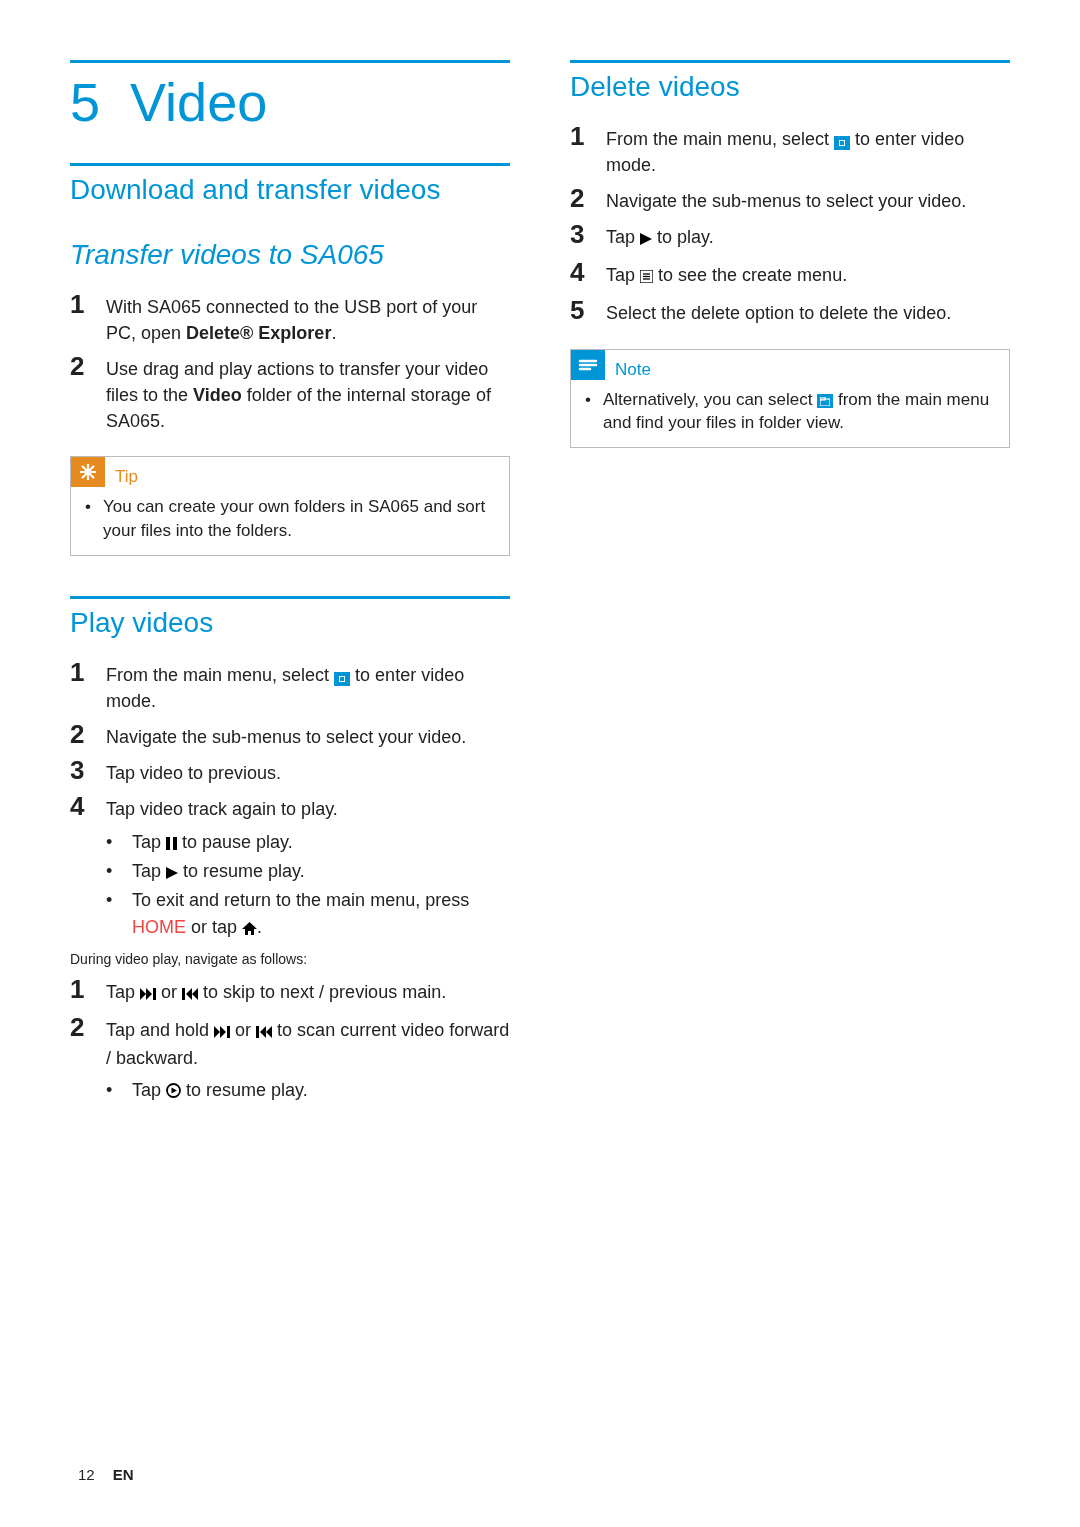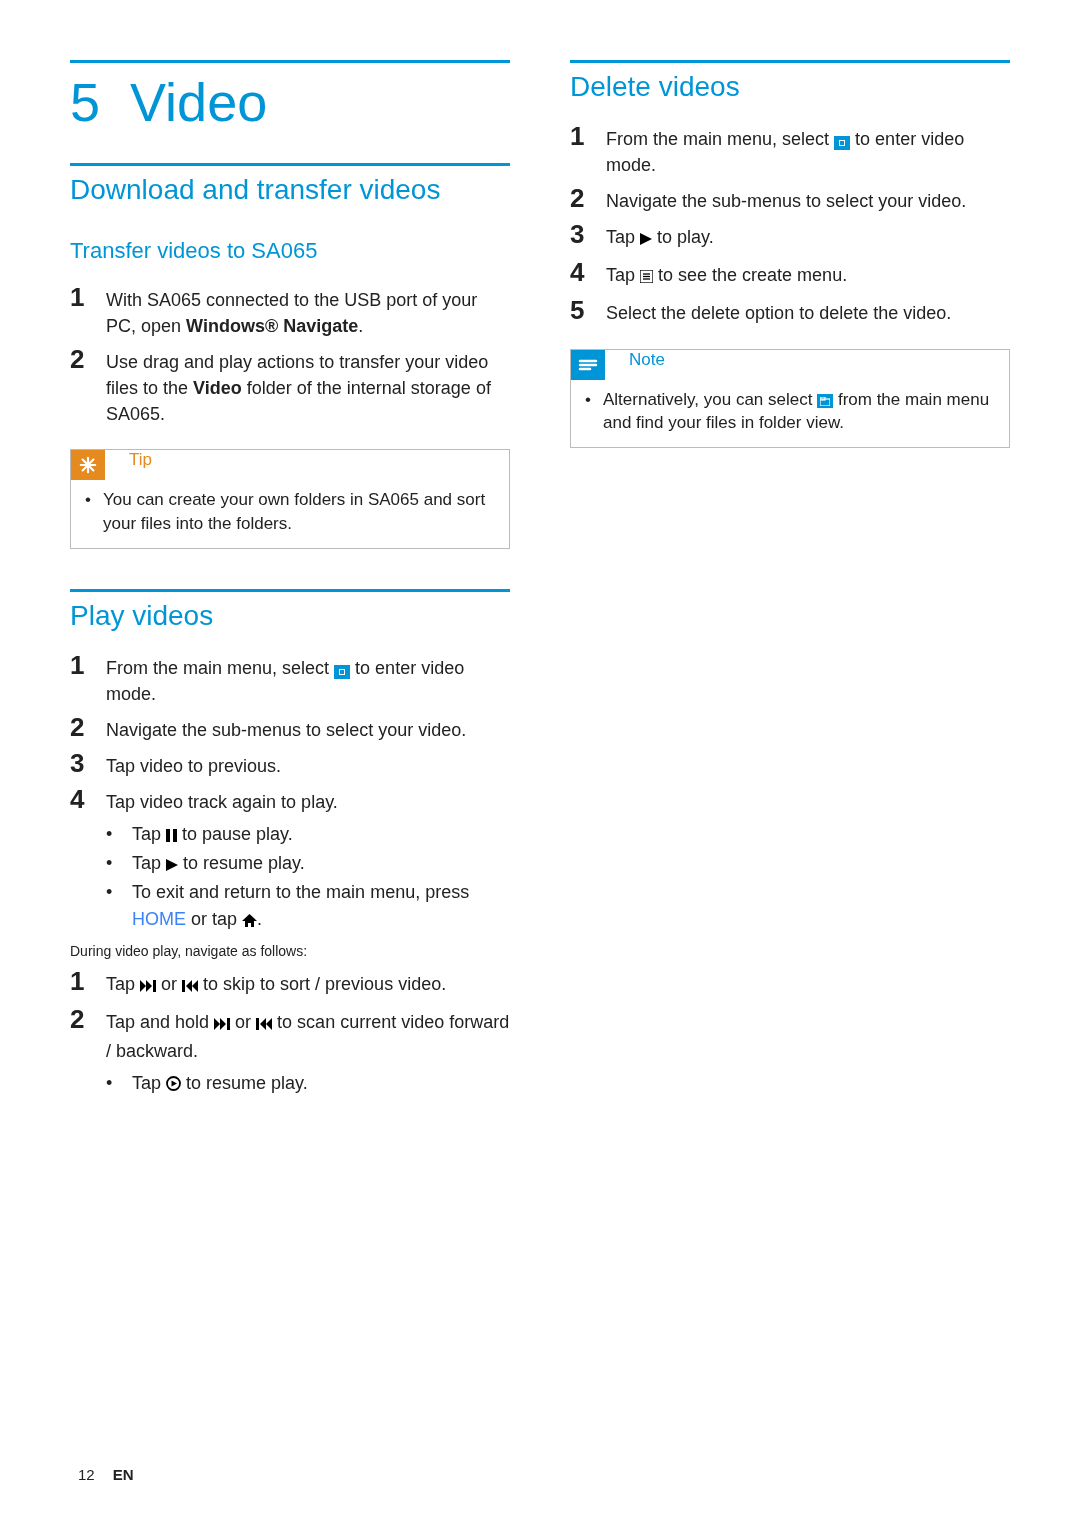--- a/index.html
+++ b/index.html
@@ -38,26 +38,27 @@
     margin-bottom: 6px;
   }
   h2 {
     font-size: 28px;
     font-weight: 400;
     color: #0095d6;
     margin-bottom: 18px;
     line-height: 1.25;
   }
   h3 {
-    font-size: 22px;
+    font-size: 28px;
     font-weight: 400;
     color: #0095d6;
     margin-top: 30px;
     margin-bottom: 18px;
     line-height: 1.25;
+    font-style: italic;
   }
   .num-list {
     list-style: none;
     padding: 0;
   }
   .num-item {
     display: flex;
     align-items: baseline;
     margin-bottom: 6px;
   }
@@ -81,35 +82,35 @@
   .sub-bullets li {
     display: flex;
     font-size: 18px;
     line-height: 1.5;
   }
   .sub-bullets .dot {
     width: 26px;
     flex-shrink: 0;
   }
   .bold { font-weight: 700; }
-  .orange { color: #3b82f6; }
+  .orange { color: #ef4444; }
   .para {
     font-size: 14px;
     line-height: 1.45;
     margin: 6px 0;
   }
   .callout {
     border: 1px solid #bbb;
     margin-top: 22px;
     margin-bottom: 10px;
   }
   .callout-head {
     display: flex;
-    align-items: flex-start;
-    gap: 24px;
+    align-items: flex-end;
+    gap: 10px;
     padding: 0;
   }
   .callout-badge {
     width: 34px;
     height: 30px;
     display: flex;
     align-items: center;
     justify-content: center;
   }
   .badge-tip { background: #e58a1e; }
@@ -172,21 +173,21 @@
     </div>
 
     <div class="h2-rule"></div>
     <h2>Download and transfer videos</h2>
 
     <h3>Transfer videos to SA065</h3>
 
     <ol class="num-list">
       <li class="num-item">
         <span class="num">1</span>
-        <span class="num-body"><span>With SA065 connected to the USB port of your PC, open </span><span class="bold">Windows® Navigate</span><span>.</span></span>
+        <span class="num-body"><span>With SA065 connected to the USB port of your PC, open </span><span class="bold">Delete® Explorer</span><span>.</span></span>
       </li>
       <li class="num-item">
         <span class="num">2</span>
         <span class="num-body"><span>Use drag and play actions to transfer your video files to the </span><span class="bold">Video</span><span> folder of the internal storage of SA065.</span></span>
       </li>
     </ol>
 
     <div class="callout">
       <div class="callout-head">
         <span class="callout-badge badge-tip">
@@ -262,21 +263,21 @@
       <li class="num-item">
         <span class="num">1</span>
         <span class="num-body"><span>Tap </span><span class="inline-icon"><svg width="16" height="12">
                 <polygon points="0,0 6,6 0,12" fill="#000"></polygon>
                 <polygon points="6,0 12,6 6,12" fill="#000"></polygon>
                 <rect x="13" y="0" width="3" height="12" fill="#000"></rect>
               </svg></span><span> or </span><span class="inline-icon"><svg width="16" height="12">
                 <rect x="0" y="0" width="3" height="12" fill="#000"></rect>
                 <polygon points="10,0 4,6 10,12" fill="#000"></polygon>
                 <polygon points="16,0 10,6 16,12" fill="#000"></polygon>
-              </svg></span><span> to skip to sort / previous video.</span></span>
+              </svg></span><span> to skip to next / previous main.</span></span>
       </li>
       <li class="num-item">
         <span class="num">2</span>
         <span class="num-body"><span>Tap and hold </span><span class="inline-icon"><svg width="16" height="12">
                 <polygon points="0,0 6,6 0,12" fill="#000"></polygon>
                 <polygon points="6,0 12,6 6,12" fill="#000"></polygon>
                 <rect x="13" y="0" width="3" height="12" fill="#000"></rect>
               </svg></span><span> or </span><span class="inline-icon"><svg width="16" height="12">
                 <rect x="0" y="0" width="3" height="12" fill="#000"></rect>
                 <polygon points="10,0 4,6 10,12" fill="#000"></polygon>

